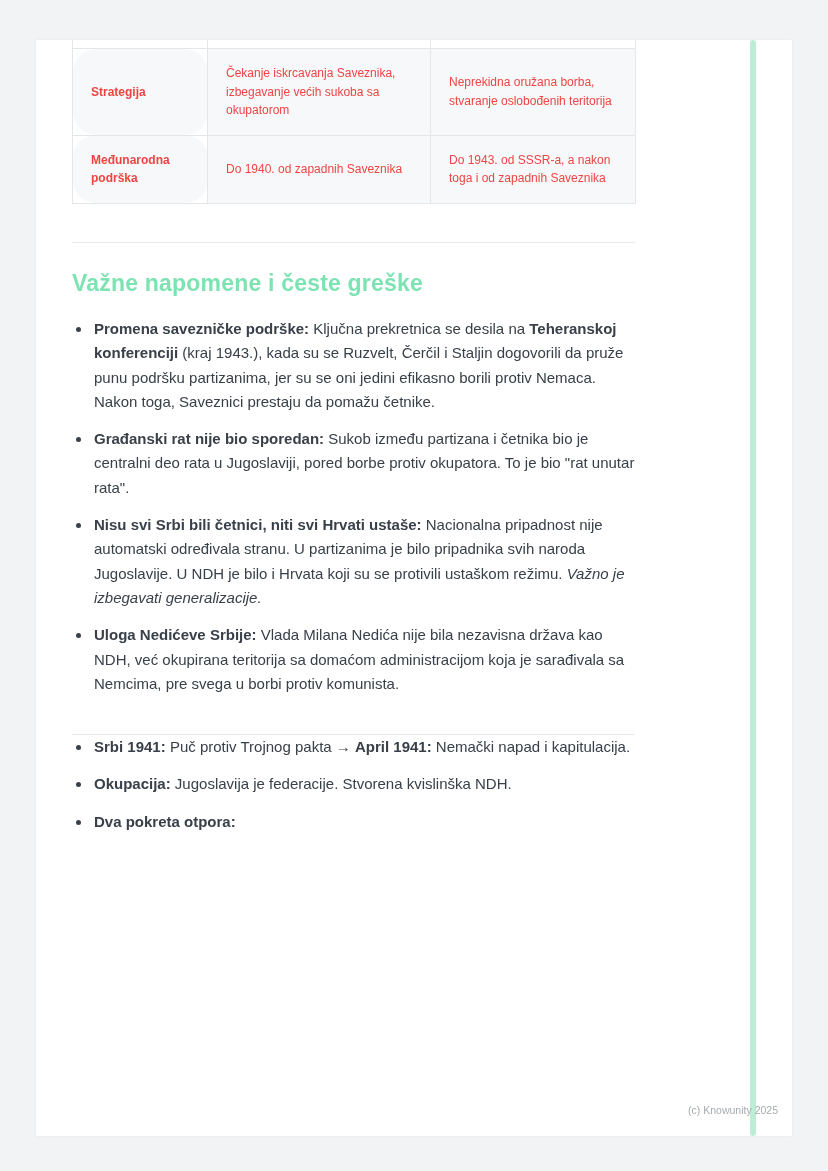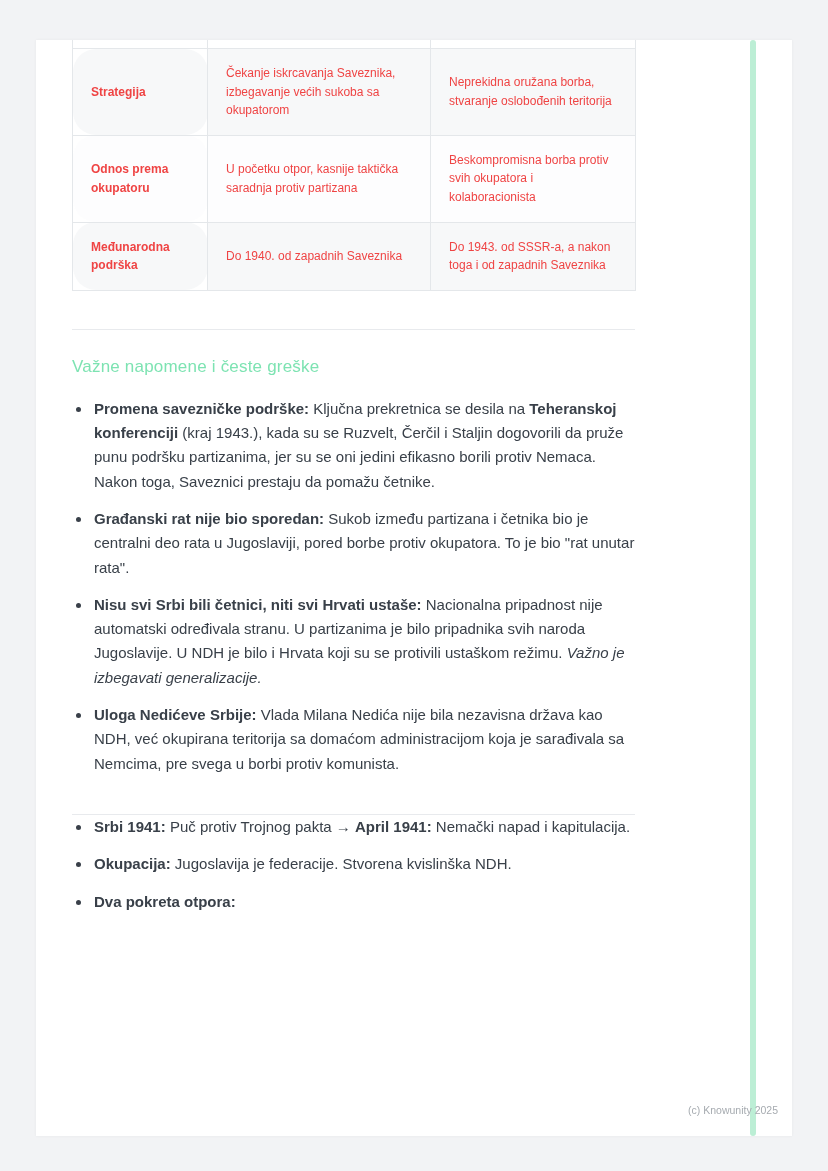--- a/index.html
+++ b/index.html
@@ -56,22 +56,22 @@
   col.c2 { width: 223px; }
   col.c3 { width: 205px; }
 
   hr.divider {
     border: none;
     border-top: 1px solid #e8eaed;
     margin: 38px 0 0 0;
   }
   h2.sect {
     color: var(--accent, #7de3b2);
-    font-size: 17px;
-    font-weight: 400;
+    font-size: 23px;
+    font-weight: 700;
     margin: 27px 0 20px 0;
     letter-spacing: 0.2px;
   }
   ul.blist {
     margin: 0;
     padding-left: 20px;
     color: #394049;
   }
   ul.blist > li {
     font-size: 15px;
@@ -129,25 +129,20 @@
             <tr class="stub">
           <td></td>
           <td></td>
           <td></td>
         </tr>
         <tr class="odd">
           <td class="lbl">Strategija</td>
           <td>Čekanje iskrcavanja Saveznika, izbegavanje većih sukoba sa okupatorom</td>
           <td>Neprekidna oružana borba, stvaranje oslobođenih teritorija</td>
         </tr>
-        <tr class="even">
-          <td class="lbl">Odnos prema okupatoru</td>
-          <td>U početku otpor, kasnije taktička saradnja protiv partizana</td>
-          <td>Beskompromisna borba protiv svih okupatora i kolaboracionista</td>
-        </tr>
         <tr class="odd">
           <td class="lbl">Međunarodna podrška</td>
           <td>Do 1940. od zapadnih Saveznika</td>
           <td>Do 1943. od SSSR-a, a nakon toga i od zapadnih Saveznika</td>
         </tr>
       </tbody>
         </table>
 
       <hr class="divider">
       <h2 class="sect">Važne napomene i česte greške</h2>

